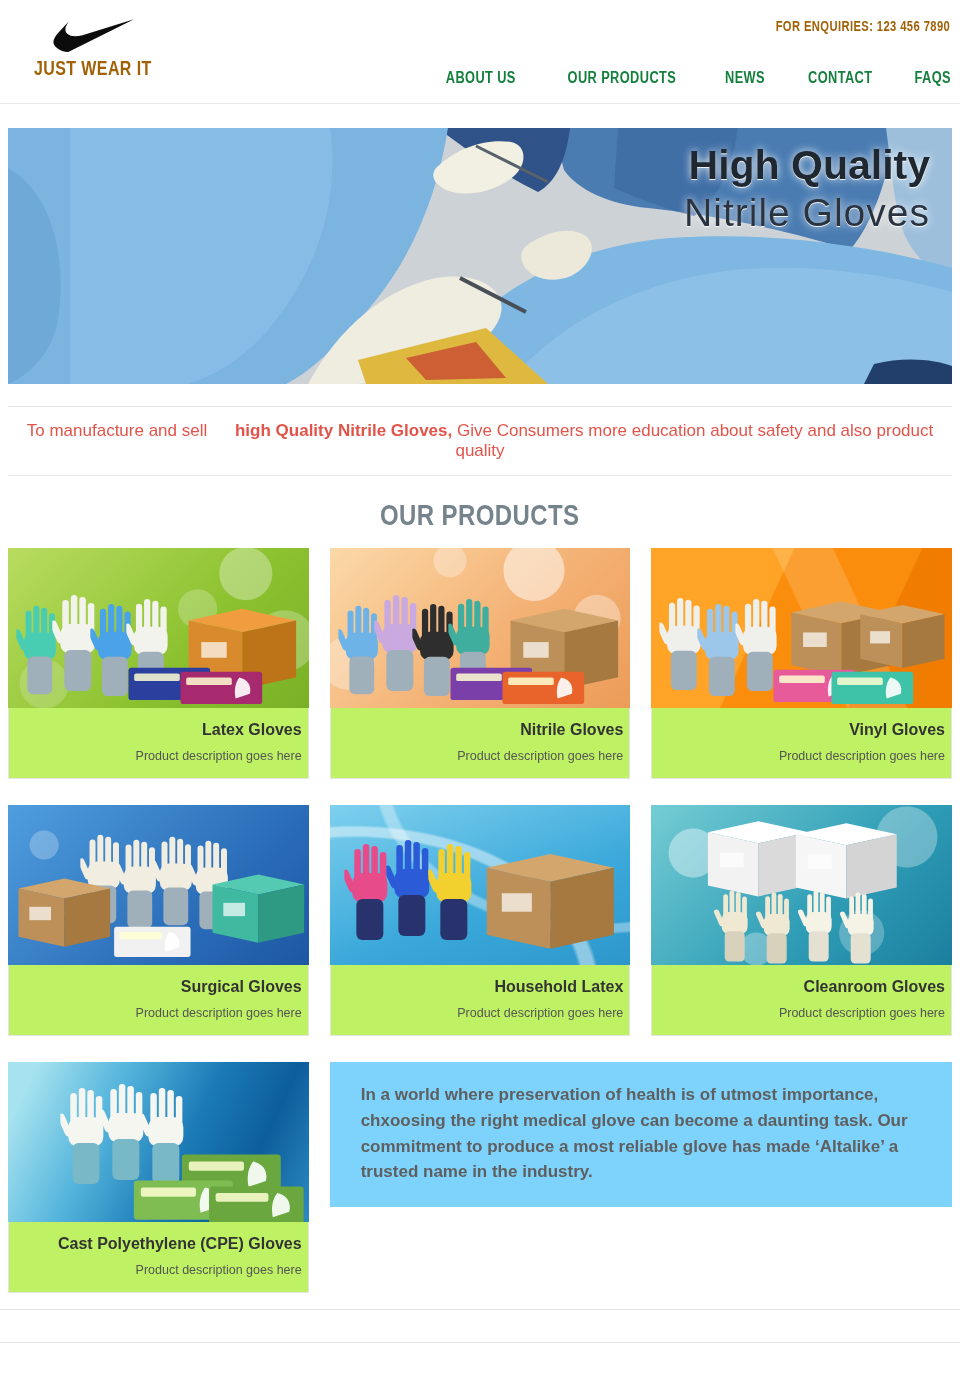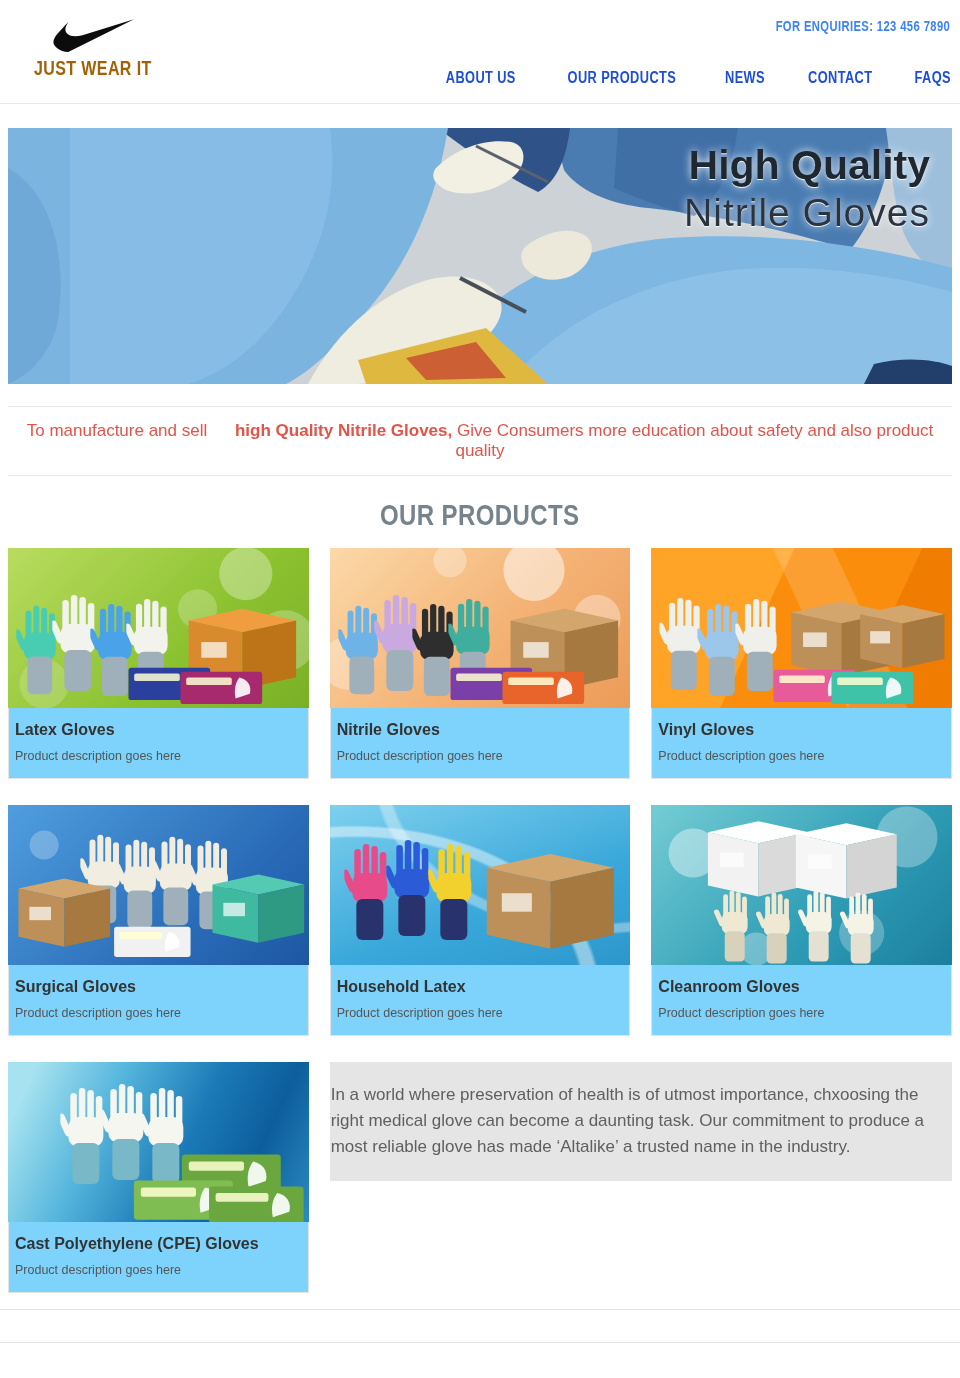--- a/index.html
+++ b/index.html
@@ -14,23 +14,23 @@
   .cx { display:inline-block; transform:scaleX(.8); letter-spacing:.5px; white-space:nowrap; }
   .cx-l { transform-origin:0 50%; }
   .cx-r { transform-origin:100% 50%; }
   .cx-c { transform-origin:50% 50%; }
 
   
   header { position:relative; height:104px; border-bottom:1px solid #e9e9e9; background:#fff; }
   .logo { position:absolute; left:34px; top:8px; }
   .logo svg { display:block; width:118px; height:46px; }
   .logo-text { font-size:20px; font-weight:700; color:#a16207; margin-top:3px; }
-  .enquiries { position:absolute; right:10px; top:18px; text-align:right; font-size:14px; font-weight:700; color:#3b82f6; }
+  .enquiries { position:absolute; right:10px; top:18px; text-align:right; font-size:14px; font-weight:700; color:#a16207; }
   .main-nav { position:absolute; right:4px; bottom:16px; display:flex; gap:30px; }
-  .main-nav a { font-size:16px; font-weight:700; color:#1d4ed8; }
+  .main-nav a { font-size:16px; font-weight:700; color:#15803d; }
 
   
   .hero { position:relative; width:944px; height:256px; margin:24px auto 0; overflow:hidden; background:#f97316; }
   .hero-art { position:absolute; inset:0; width:100%; height:100%; }
   .hero-text { position:absolute; top:14px; right:22px; text-align:right; z-index:2; }
   .hero-line1 { font-size:41px; font-weight:700; color:#1f2731;
     text-shadow:0 1px 0 rgba(255,255,255,.85), 0 0 9px rgba(255,255,255,.9); }
   .hero-line2 { font-size:39px; font-weight:400; color:#2a3340; margin-top:2px; letter-spacing:1px;
     text-shadow:0 1px 0 rgba(255,255,255,.85), 0 0 9px rgba(255,255,255,.9); }
 
@@ -41,21 +41,21 @@
 
   
   .sec-h { text-align:center; font-size:30px; font-weight:700; color:#75838c; }
   .products-h { margin:22px 0 16px; }
 
   
   .grid { margin:0 8px; display:grid; grid-template-columns:repeat(3,1fr); column-gap:21px; row-gap:26px; }
   .card { display:block; }
   .card .img { position:relative; height:160px; overflow:hidden; }
   .scene { position:absolute; inset:0; width:100%; height:100%; }
-  .caption { border:1px solid #e4e4e4; border-top:none; text-align:left; padding:13px 6px 15px; background:#7dd3fc; }
+  .caption { border:1px solid #e4e4e4; border-top:none; text-align:right; padding:13px 6px 15px; background:#bef264; }
   .p-title { font-size:16px; font-weight:700; color:#333; }
   .p-desc { font-size:12.5px; color:#555; margin-top:10px; }
 
   
   .card-latex .img { background:
       radial-gradient(circle at 79% 16%, rgba(255,255,255,.32) 26px, transparent 27px),
       radial-gradient(circle at 63% 38%, rgba(255,255,255,.22) 19px, transparent 20px),
       radial-gradient(circle at 92% 58%, rgba(255,255,255,.25) 30px, transparent 31px),
       radial-gradient(circle at 12% 85%, rgba(255,255,255,.18) 24px, transparent 25px),
       linear-gradient(135deg,#b9dc60,#8cc230 60%,#7ab026); }
@@ -102,21 +102,21 @@
       --box:#fafafa; --boxtop:#ffffff; --boxside:#dcdcdc; --sb1:#e8e4d4; --sb2:#efece0; }
 
   .card-cpe .img { background:
       linear-gradient(115deg,#a6e2ef 8%,#56b6dd 32%,#1b7ab6 58%,#0c5e9c 78%,#2d8ac0); }
   .card-cpe { --g1:#f6f6f1; --g2:#f6f6f1; --g3:#f6f6f1; --g4:transparent;
       --box:#6aa83f; --boxtop:#7fbd52; --boxside:#558c2f; --sb1:#6aa83f; --sb2:#7fbd52; }
 
   
   .quality { grid-column:2 / 4; }
   .quality-h { margin:2px 0 16px; }
-  .quality-box { background:#e5e5e5; padding:20px 1px 22px; font-size:17px; line-height:1.52; color:#5f5f5f; }
+  .quality-box { background:#7dd3fc; padding:20px 31px 22px; font-size:17px; line-height:1.52; color:#5f5f5f;font-weight:bold; }
   .quality-box p + p { margin-top:15px; }
 
   
   footer { margin-top:16px; border-top:1px solid #e3e3e3; }
   .footer-main { display:flex; align-items:center; justify-content:space-between;
       padding:17px 8px 15px; border-bottom:1px solid #e3e3e3; }
 </style>
 </head>
 <body>
 

